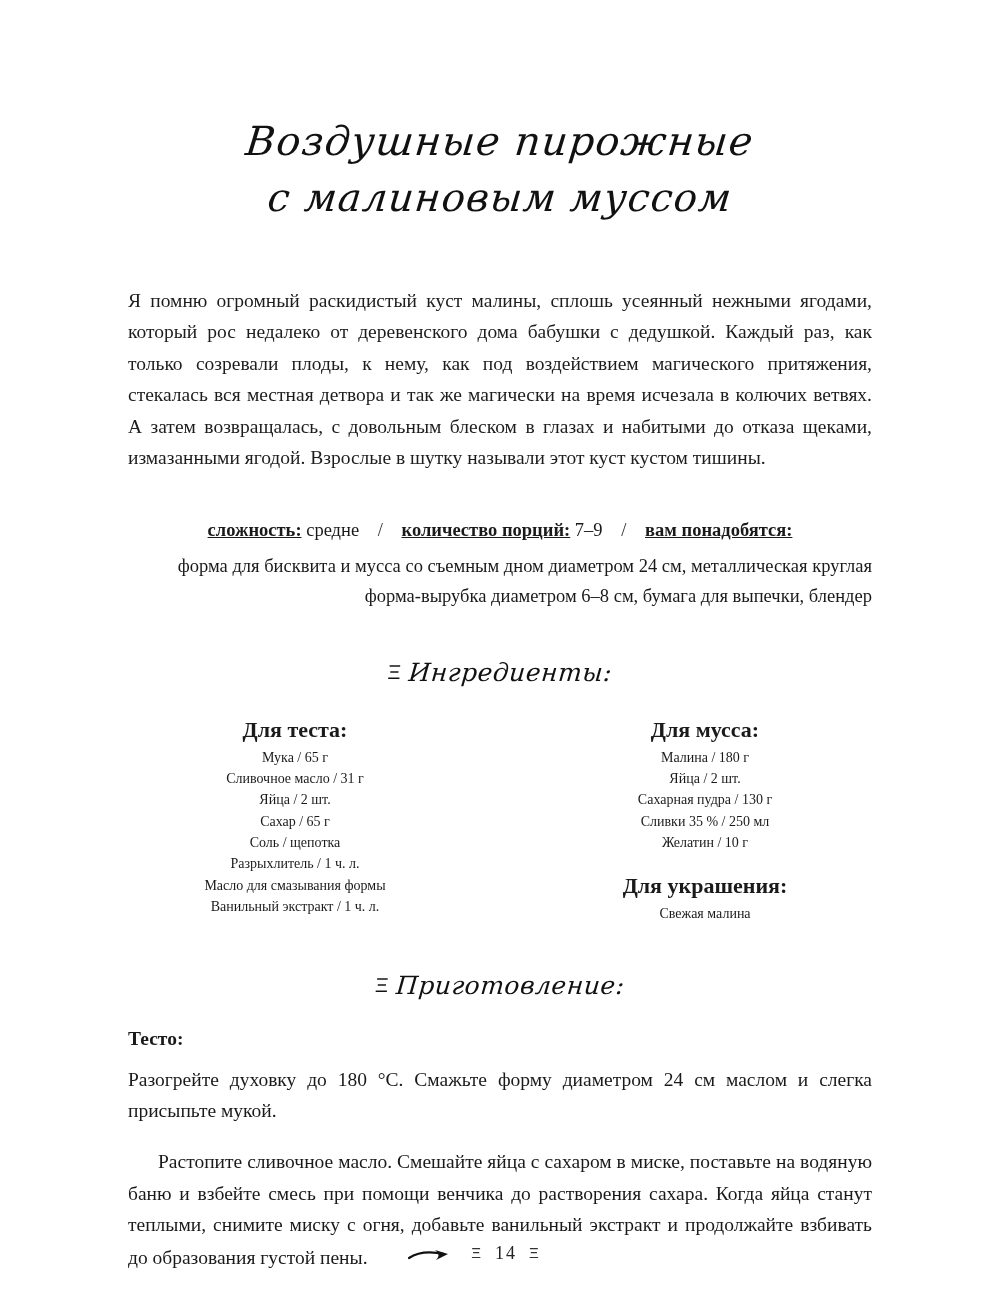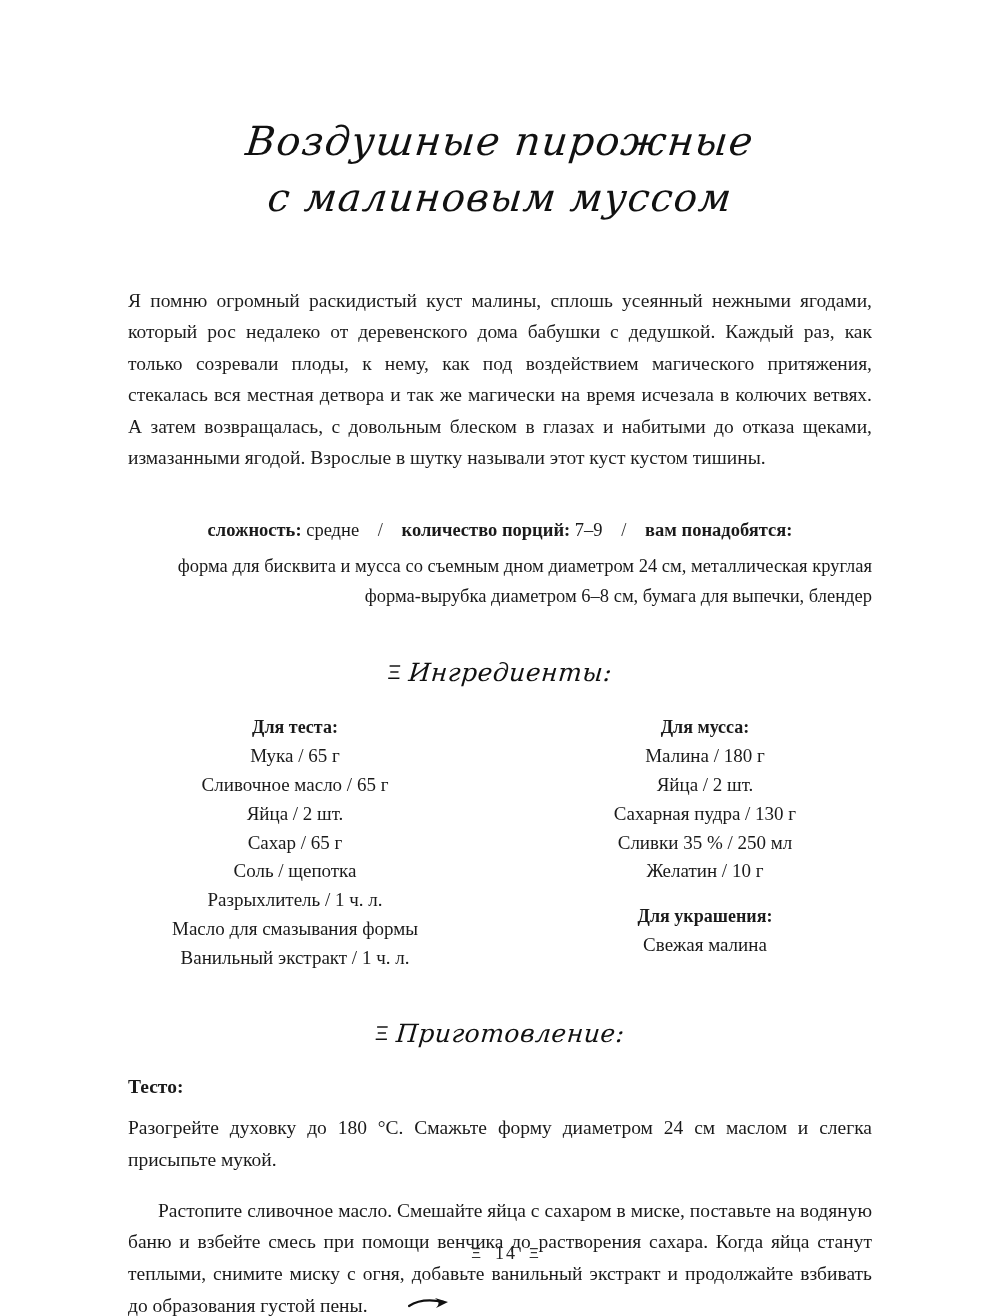--- a/index.html
+++ b/index.html
@@ -55,20 +55,21 @@
 
   
   .meta {
     margin-top: 42px;
     text-align: center;
     font-size: 18.5px;
     line-height: 1.62;
   }
   .meta .label {
     font-weight: bold;
+    text-decoration: underline;
   }
   .meta .sep {
     display: inline-block;
     padding: 0 14px;
     color: #333;
   }
   .meta-details {
     margin-top: 6px;
     font-size: 18.5px;
     line-height: 1.62;
@@ -101,33 +102,33 @@
     display: flex;
     justify-content: center;
     gap: 130px;
   }
   .ing-col {
     text-align: center;
     min-width: 280px;
   }
   .ing-col h4 {
     margin: 0 0 4px 0;
-    font-size: 18px;
+    font-size: 22px;
     font-weight: bold;
   }
   .ing-col h4.spaced {
     margin-top: 20px;
   }
   .ing-col ul {
     list-style: none;
     margin: 0;
     padding: 0;
   }
   .ing-col li {
-    font-size: 19px;
+    font-size: 14px;
     line-height: 1.52;
   }
 
   
   .steps {
     margin-top: 28px;
   }
   .step-head {
     font-size: 19.5px;
     font-weight: bold;
@@ -193,21 +194,21 @@
 
   <div class="section-heading">
     <span class="orn">Ξ</span><span>Ингредиенты:</span>
   </div>
 
   <div class="ingredients">
     <div class="ing-col">
       <h4>Для теста:</h4>
       <ul>
         <li>Мука / 65 г</li>
-        <li>Сливочное масло / 65 г</li>
+        <li>Сливочное масло / 31 г</li>
         <li>Яйца / 2 шт.</li>
         <li>Сахар / 65 г</li>
         <li>Соль / щепотка</li>
         <li>Разрыхлитель / 1 ч. л.</li>
         <li>Масло для смазывания формы</li>
         <li>Ванильный экстракт / 1 ч. л.</li>
       </ul>
     </div>
     <div class="ing-col">
       <h4>Для мусса:</h4>

